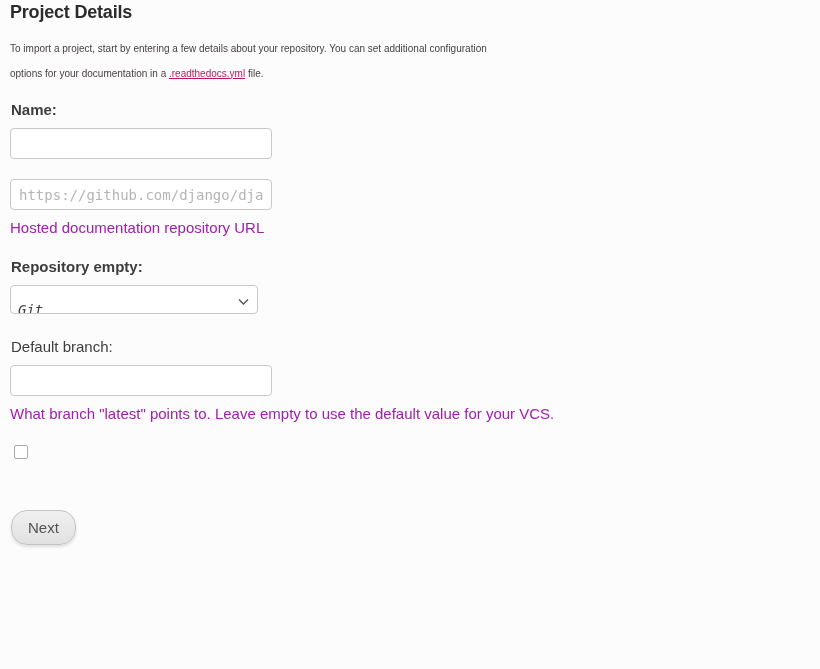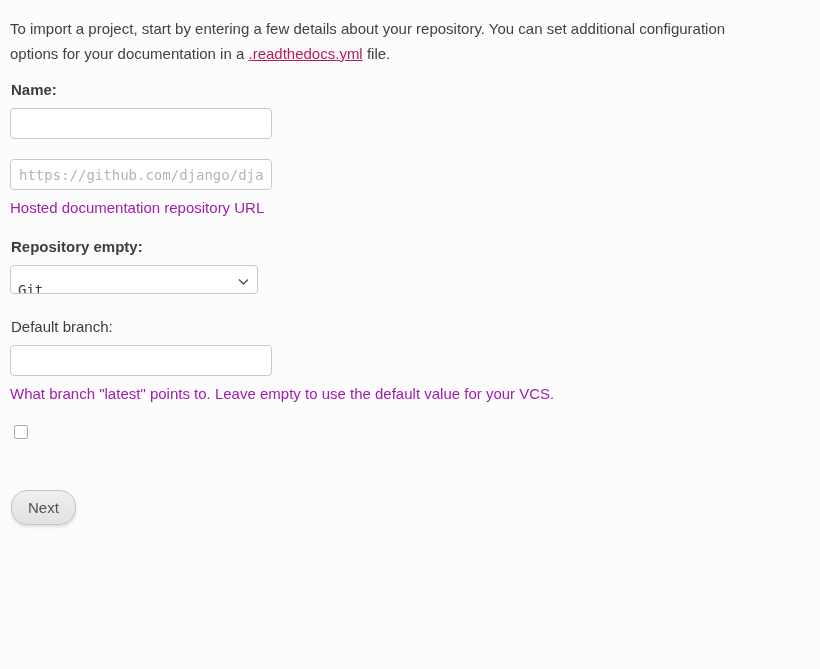--- a/index.html
+++ b/index.html
@@ -17,21 +17,21 @@
     margin: 0;
     font-size: 18px;
     line-height: 20px;
     font-weight: 700;
     color: #2c2c2c;
     letter-spacing: -0.2px;
   }
 
   .intro {
     margin: 15px 0 0 0;
-    font-size: 15px;
+    font-size: 10px;
     line-height: 24.5px;
     color: #453f3f;
   }
   .intro .line { display: block; }
   .intro a.cfg-link {
     color: #be185d;
     text-decoration: underline;
     cursor: pointer;
   }
 
@@ -79,20 +79,21 @@
     appearance: none;
     width: 100%; height: 29px;
     border: 1px solid #c9c9c9;
     border-radius: 4px;
     background: #ffffff;
     font-family: "DejaVu Sans Mono", monospace;
     font-size: 14px;
     color: #3c3c3c;
     padding: 16px 26px 0 7px;
     outline: none;
+    font-style: italic;
   }
   .chevron {
     position: absolute;
     right: 9px; top: 50%;
     transform: translateY(-50%);
     pointer-events: none;
     display: block;
     line-height: 0;
   }
 
@@ -122,20 +123,21 @@
     border-radius: 16px;
     box-shadow: 0 2px 3px rgba(0,0,0,0.12);
     cursor: pointer;
   }
 </style>
 </head>
 <body>
 
 <div class="container">
 
+  <h1 class="page-title">Project Details</h1>
 
   <p class="intro">
     <span class="line">To import a project, start by entering a few details about your repository. You can set additional configuration</span>
     <span class="line"><span>options for your documentation in a </span><a class="cfg-link">.readthedocs.yml</a><span> file.</span></span>
   </p>
 
   <form class="import-form">
 
     <div class="form-group g-name">
       <label class="field-label req">Name:</label>

